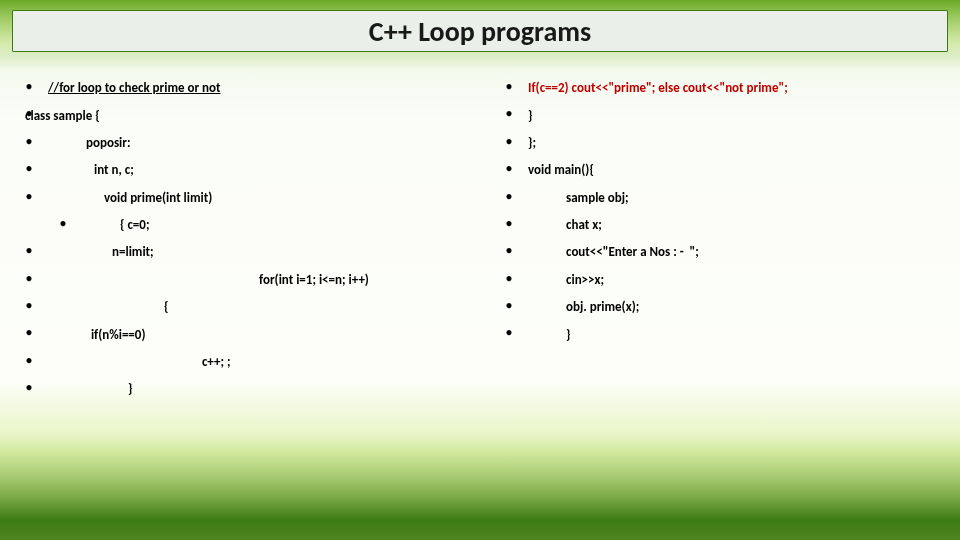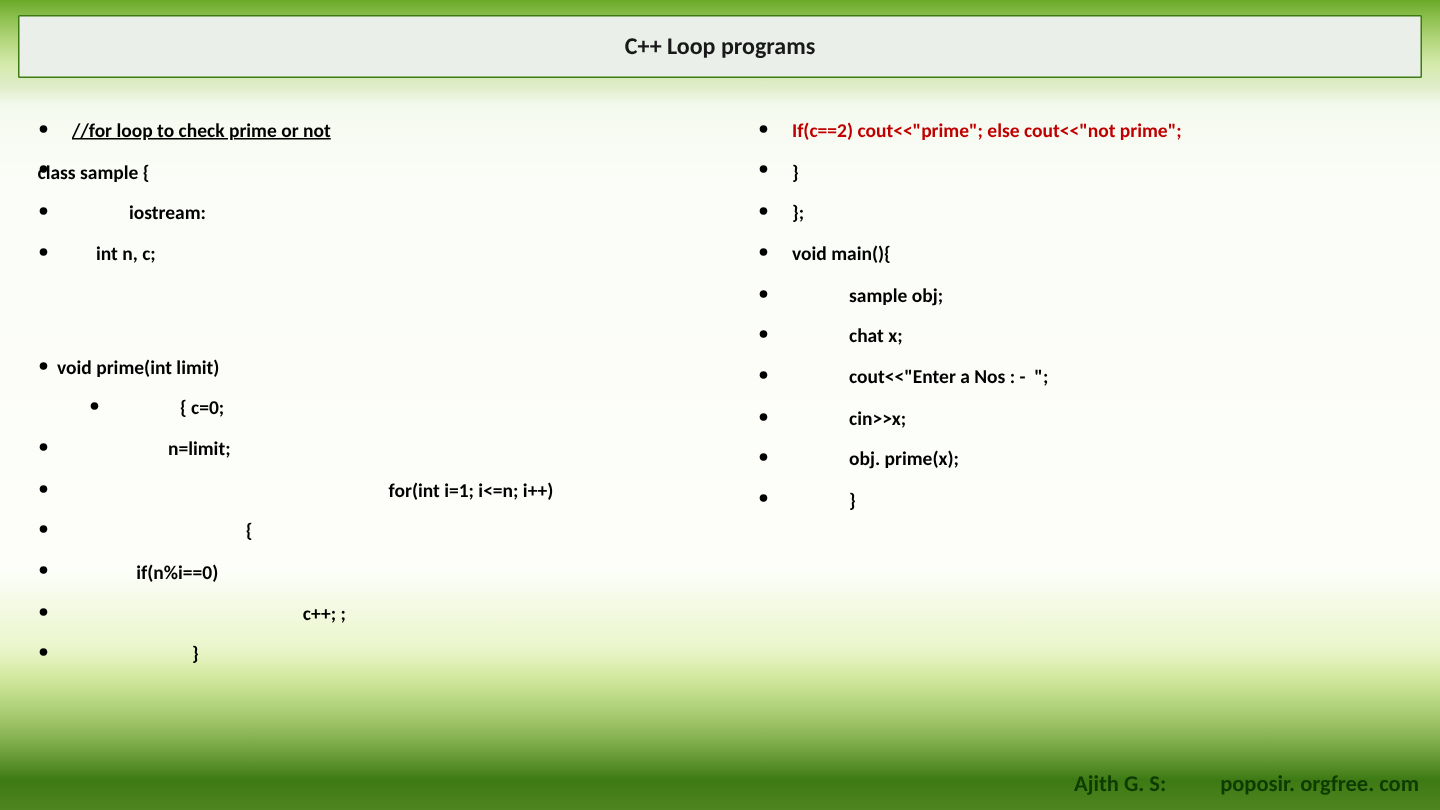--- a/index.html
+++ b/index.html
@@ -20,21 +20,21 @@
         #c7e56c 430px, #a3d23a 450px,
         #3d7a14 520px, #4f8520 540px);
   }
   .topbar {
     position:absolute; left:12px; right:12px; top:10px; height:42px;
     background:#eaf0e9;
     border:1.5px solid #3d7a14;
     border-radius:1px;
     display:flex; align-items:center; justify-content:center;
   }
-  .title { font-size:16px; font-weight:700; color:#191919; }
+  .title { font-size:28px; font-weight:700; color:#191919; }
   .cols {
     position:absolute; left:0; right:0; top:68px; bottom:46px;
     display:flex;
   }
   .col {
     width:50%;
     padding:6px 10px 0 0;
   }
   ul.bul { list-style:none; }
   ul.bul li {
@@ -63,23 +63,23 @@
 <div class="slide">
   <div class="topbar">
     <div class="title">C++ Loop programs</div>
   </div>
 
   <div class="cols">
     <div class="col">
       <ul class="bul" id="left-list">
           <li style="padding-left: 48px; text-decoration: underline;">//for loop to check prime or not</li>
           <li style="padding-left: 25px;">class sample {</li>
-          <li style="padding-left: 86px;">iostream:</li>
-          <li style="padding-left: 64px;">int n, c;</li>
-          <li style="padding-left: 38px; margin-top: 48px;">void prime(int limit)</li>
+          <li style="padding-left: 86px;">poposir:</li>
+          <li style="padding-left: 94px;">int n, c;</li>
+          <li style="padding-left: 104px;">void prime(int limit)</li>
           <li style="padding-left: 86px; margin-left: 34px;">{ c=0;</li>
           <li style="padding-left: 112px;">n=limit;</li>
           <li style="padding-left: 158px; text-align: center;">for(int i=1; i&lt;=n; i++)</li>
           <li style="padding-left: 158px;">  {</li>
           <li style="padding-left: 85px;">  if(n%i==0)</li>
           <li style="padding-left: 196px;">  c++; ;</li>
           <li style="padding-left: 128px;">}</li>
         </ul>
     </div>
     <div class="col">
@@ -91,17 +91,13 @@
           <li style="padding-left: 86px;">sample obj;</li>
           <li style="padding-left: 86px;">chat x;</li>
           <li style="padding-left: 86px;">cout&lt;&lt;"Enter a Nos : -  ";</li>
           <li style="padding-left: 86px;">cin&gt;&gt;x;</li>
           <li style="padding-left: 86px;">obj. prime(x);</li>
           <li style="padding-left: 86px;">}</li>
         </ul>
     </div>
   </div>
 
-  <div class="footer">
-    <span>Ajith G. S:</span>
-    <span>poposir. orgfree. com</span>
-  </div>
 </div>
 
 </body></html>

